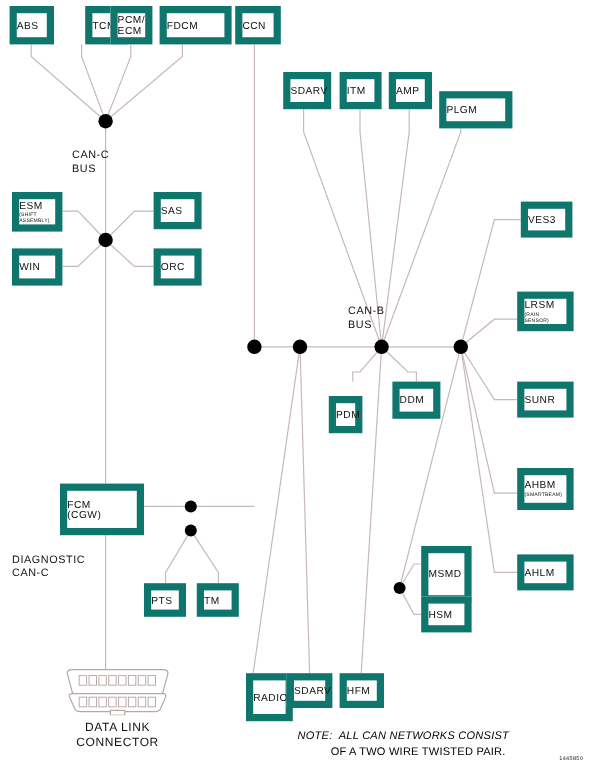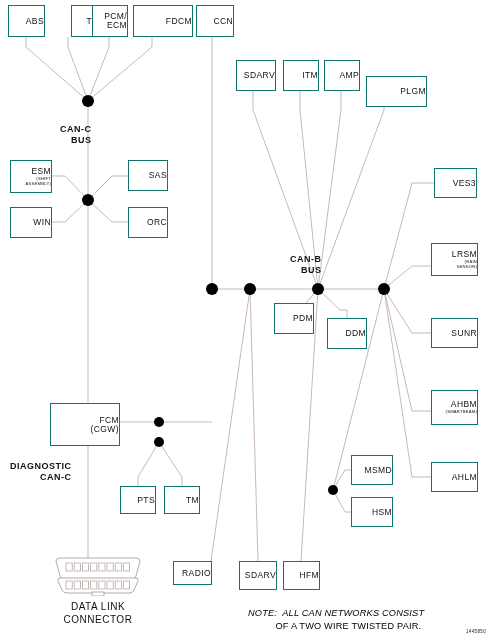--- a/index.html
+++ b/index.html
@@ -7,52 +7,50 @@
   body{
     font-family:"Liberation Sans","DejaVu Sans",sans-serif;
     width:502px;height:643px;position:relative;overflow:hidden;
     color:#000;
   }
   #stage{position:absolute;left:0;top:0;width:502px;height:643px;}
   svg#wires{position:absolute;left:0;top:0;width:502px;height:643px;}
   .node-box{
     position:absolute;
     box-sizing:border-box;
-    border:1px solid #0f766e;
+    border:6px solid #0f766e;
     background:#ffffff;
     display:flex;
     flex-direction:column;
-    align-items:flex-end;
+    align-items:flex-start;
     justify-content:center;
     text-align:center;
     line-height:1.05;
-    padding-left:34px;
   }
   .node-box .lbl{
     font-size:8.5px;
     letter-spacing:0.4px;
     color:#111;
     white-space:nowrap;
   }
   .node-box .sub{
     font-size:4.2px;
     letter-spacing:0.2px;
     color:#111;
     margin-top:1px;
     white-space:nowrap;
   }
   .bus-label{
     position:absolute;
     font-size:9px;
     letter-spacing:0.5px;
-    text-align:right;
+    text-align:left;
     line-height:1.25;
     color:#111;
     white-space:pre;
-    font-weight:bold;
   }
   .note{
     position:absolute;
     font-size:9.2px;
     letter-spacing:0.2px;
     line-height:1.45;
     color:#000;
     white-space:pre;
   }
   .figid{
@@ -180,43 +178,43 @@
       <div class="node-box" style="left: 431px; top: 318px; width: 47px; height: 30px;">
         <span class="lbl">SUNR</span>
       </div>
       <div class="node-box" style="left: 431px; top: 390px; width: 47px; height: 35px;">
         <span class="lbl">AHBM</span>
         <span class="sub">(SMARTBEAM)</span>
       </div>
       <div class="node-box" style="left: 431px; top: 462px; width: 47px; height: 30px;">
         <span class="lbl">AHLM</span>
       </div>
-      <div class="node-box" style="left: 274px; top: 303px; width: 40px; height: 31px;">
+      <div class="node-box" style="left: 274px; top: 330px; width: 28px; height: 31px;">
         <span class="lbl">PDM</span>
       </div>
       <div class="node-box" style="left: 327px; top: 318px; width: 40px; height: 31px;">
         <span class="lbl">DDM</span>
       </div>
-      <div class="node-box" style="left: 351px; top: 455px; width: 42px; height: 30px;">
+      <div class="node-box" style="left: 351px; top: 455px; width: 42px; height: 47px;">
         <span class="lbl">MSMD</span>
       </div>
       <div class="node-box" style="left: 351px; top: 497px; width: 42px; height: 30px;">
         <span class="lbl">HSM</span>
       </div>
       <div class="node-box" style="left: 50px; top: 403px; width: 70px; height: 43px;">
         <span class="lbl">FCM</span>
         <span class="lbl">(CGW)</span>
       </div>
       <div class="node-box" style="left: 120px; top: 486px; width: 35px; height: 28px;">
         <span class="lbl">PTS</span>
       </div>
       <div class="node-box" style="left: 164px; top: 486px; width: 35px; height: 28px;">
         <span class="lbl">TM</span>
       </div>
-      <div class="node-box" style="left: 173px; top: 561px; width: 39px; height: 24px;">
+      <div class="node-box" style="left: 205px; top: 561px; width: 39px; height: 40px;">
         <span class="lbl">RADIO</span>
       </div>
       <div class="node-box" style="left: 239px; top: 561px; width: 38px; height: 29px;">
         <span class="lbl">SDARV</span>
       </div>
       <div class="node-box" style="left: 283px; top: 561px; width: 37px; height: 29px;">
         <span class="lbl">HFM</span>
       </div>
     </div>
 

